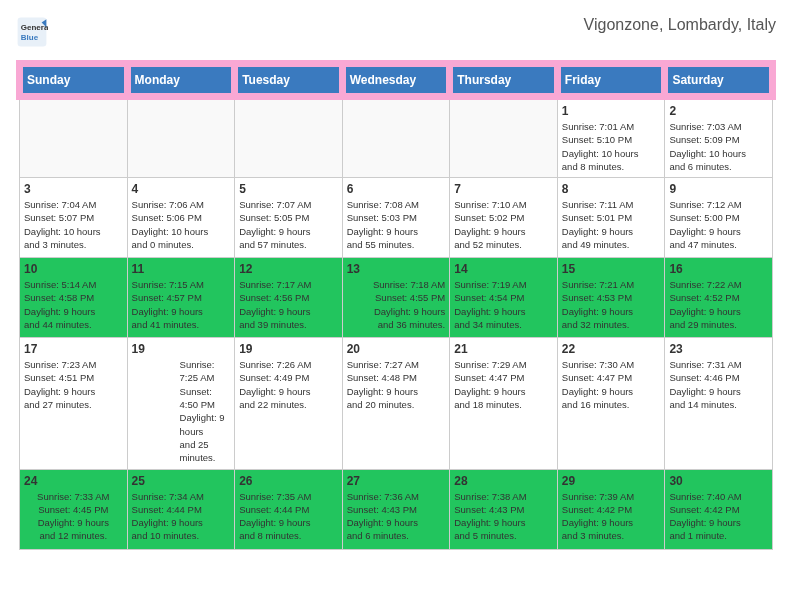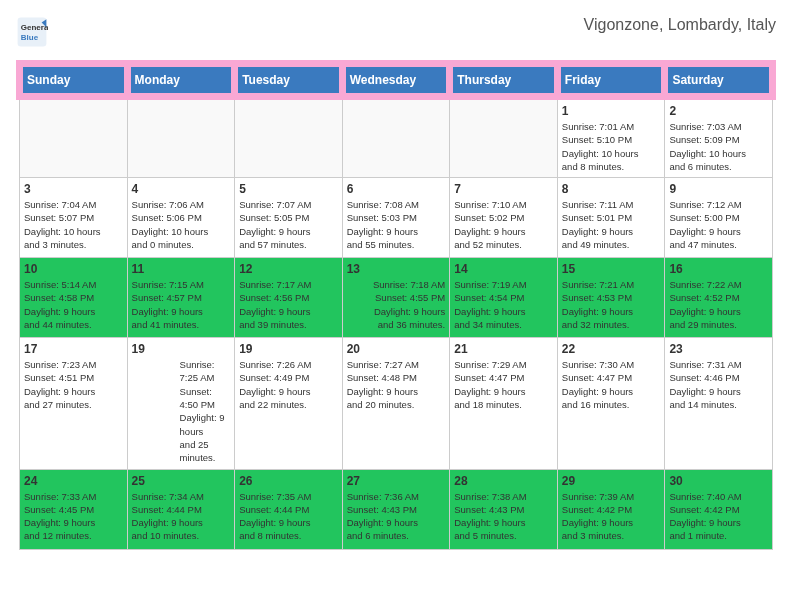--- a/index.html
+++ b/index.html
@@ -285,21 +285,21 @@
           <span class="day-number">23</span>
           <div class="day-info" style="white-space: pre-line;">Sunrise: 7:31 AM
 Sunset: 4:46 PM
 Daylight: 9 hours
 and 14 minutes.</div>
         </td>
       </tr>
       <tr>
         <td class="shaded">
           <span class="day-number">24</span>
-          <div class="day-info" style="white-space: pre-line;">Sunrise: 7:33 AM
+          <div class="day-info" style="white-space: pre-line; text-align: center;">Sunrise: 7:33 AM
 Sunset: 4:45 PM
 Daylight: 9 hours
 and 12 minutes.</div>
         </td>
         <td class="shaded">
           <span class="day-number">25</span>
           <div class="day-info" style="white-space: pre-line;">Sunrise: 7:34 AM
 Sunset: 4:44 PM
 Daylight: 9 hours
 and 10 minutes.</div>

